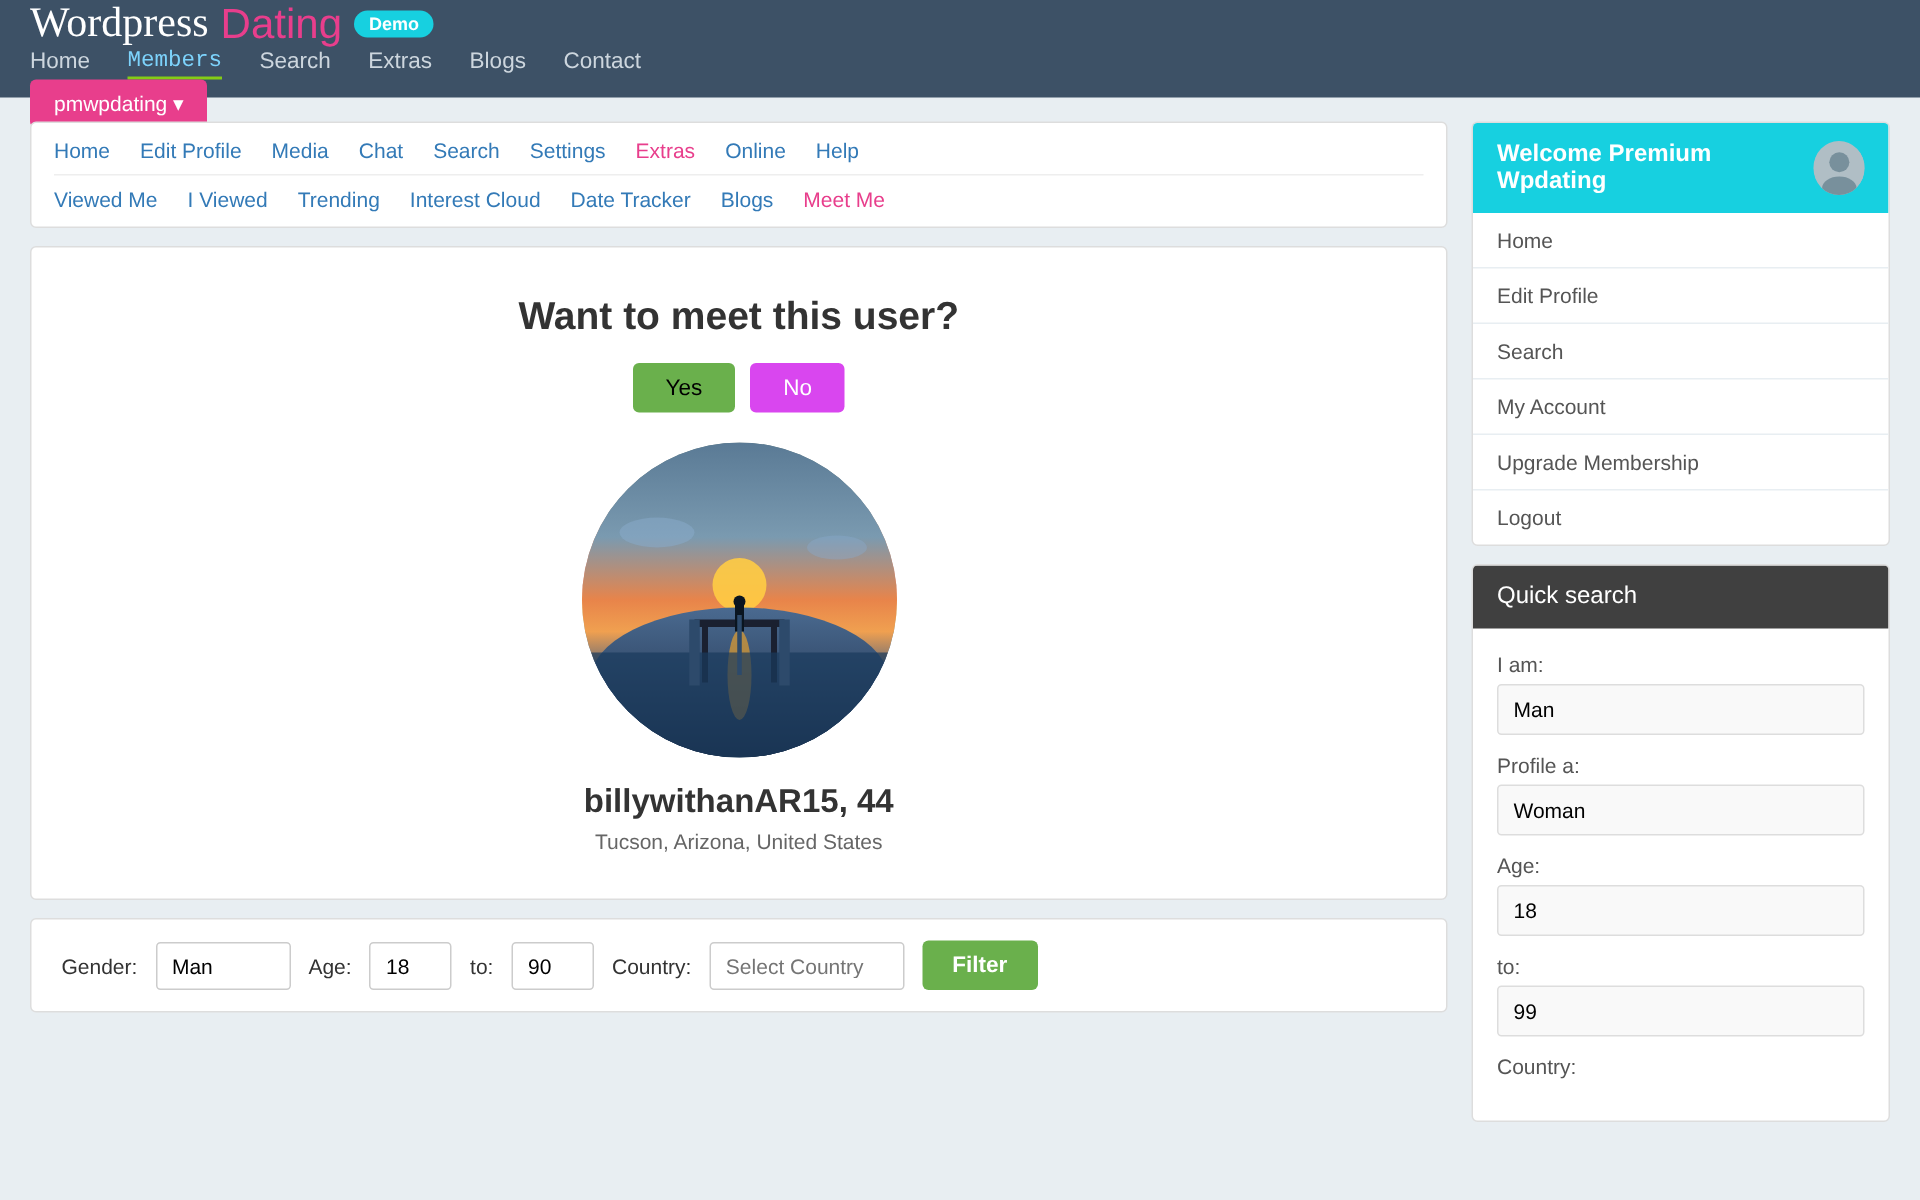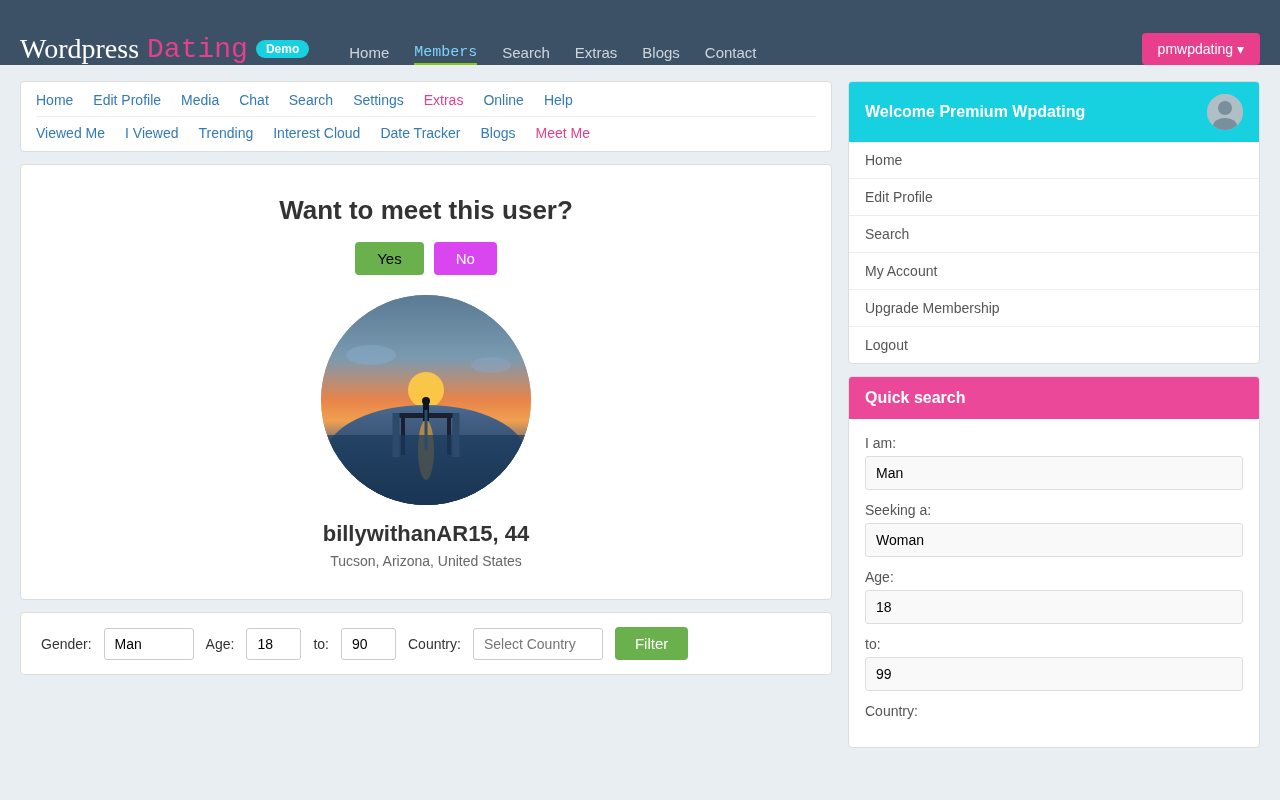--- a/index.html
+++ b/index.html
@@ -3,36 +3,37 @@
   <meta charset="utf-8">
   <style>
     * { box-sizing: border-box; margin: 0; padding: 0; }
     body { font-family: Arial, sans-serif; background: #e8eef2; font-size: 14px; }
 
     
     .top-nav {
       background: #3d5166;
       padding: 0 20px;
       display: flex;
-      align-items: flex-end;
+      align-items: flex-start;
       height: 65px;
+      flex-direction: column;
     }
     .logo-area {
       display: flex;
       align-items: center;
       gap: 8px;
       margin-right: 40px;
     }
     .logo-wordpress {
       font-family: 'Brush Script MT', cursive;
       font-size: 28px;
       color: white;
     }
     .logo-dating {
-      font-family: Liberation Mono, monospace;
+      font-family: Liberation Sans, sans-serif;
       font-size: 28px;
       color: #e83e8c;
     }
     .demo-badge {
       background: #17d0e0;
       color: white;
       border-radius: 12px;
       padding: 2px 10px;
       font-size: 12px;
       font-weight: bold;
@@ -70,21 +71,21 @@
     .main-container {
       display: flex;
       gap: 16px;
       padding: 16px 20px;
       max-width: 1280px;
     }
     .left-panel {
       flex: 1;
     }
     .right-panel {
-      width: 412px;
+      width: 279px;
       flex-shrink: 0;
     }
 
     
     .sub-nav {
       background: white;
       border: 1px solid #ddd;
       border-radius: 4px;
       padding: 10px 15px;
       margin-bottom: 12px;
@@ -224,21 +225,21 @@
       color: #555;
     }
     .btn-filter {
       background: #6ab04c;
       color: white;
       border: none;
       padding: 8px 20px;
       border-radius: 4px;
       cursor: pointer;
       font-size: 15px;
-      font-weight: normal;
+      font-weight: bold;
     }
 
     
     .welcome-box {
       background: white;
       border: 1px solid #ddd;
       border-radius: 4px;
       margin-bottom: 12px;
       overflow: hidden;
     }
@@ -273,25 +274,25 @@
     }
     .welcome-menu a:last-child { border-bottom: none; }
 
     .quick-search-box {
       background: white;
       border: 1px solid #ddd;
       border-radius: 4px;
       overflow: hidden;
     }
     .qs-header {
-      background: #ec4899;
+      background: #404040;
       color: white;
       padding: 12px 16px;
       font-size: 16px;
-      font-weight: bold;
+      font-weight: normal;
     }
     .qs-body {
       padding: 16px;
     }
     .qs-field {
       margin-bottom: 12px;
     }
     .qs-field label {
       display: block;
       color: #555;
@@ -440,21 +441,21 @@
     </div>
 
     <div class="quick-search-box">
       <div class="qs-header">Quick search</div>
       <div class="qs-body">
         <div class="qs-field">
           <label>I am:</label>
           <input type="text" value="Man" style="">
         </div>
         <div class="qs-field">
-          <label>Seeking a:</label>
+          <label>Profile a:</label>
           <input type="text" value="Woman" style="">
         </div>
         <div class="qs-field">
           <label>Age:</label>
           <input type="text" value="18" style="">
         </div>
         <div class="qs-field">
           <label>to:</label>
           <input type="text" value="99" style="">
         </div>

